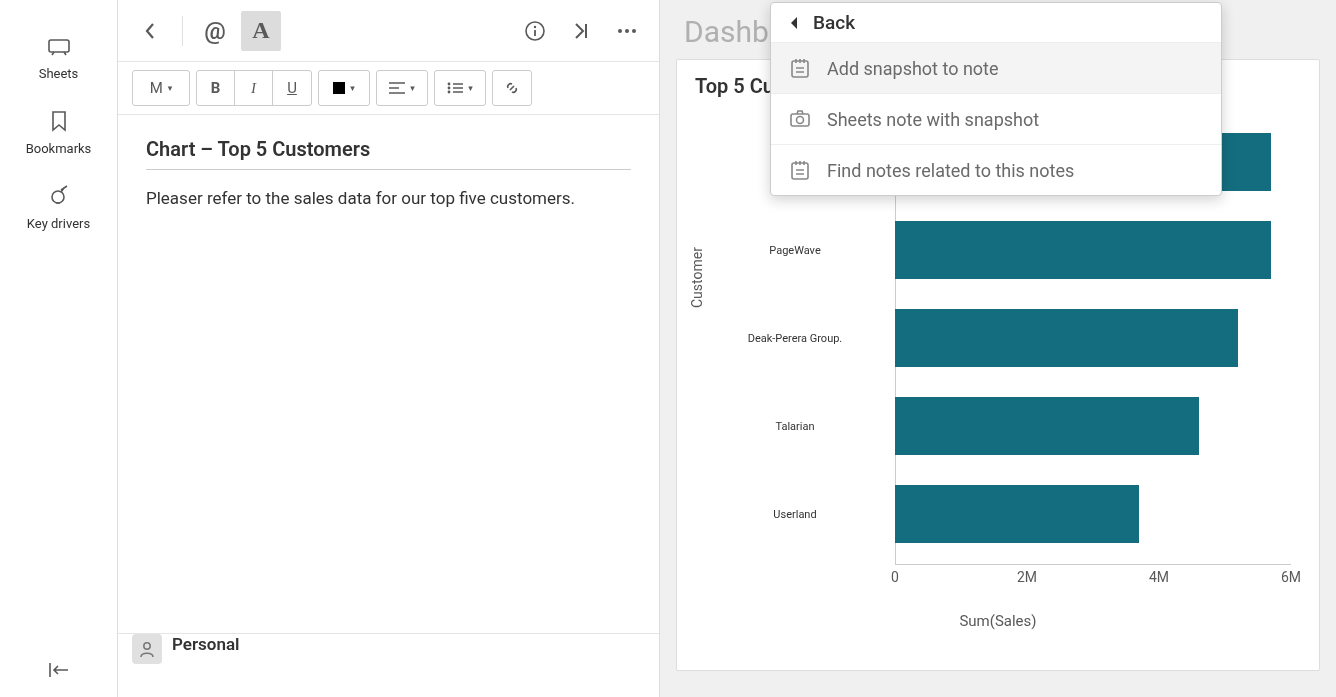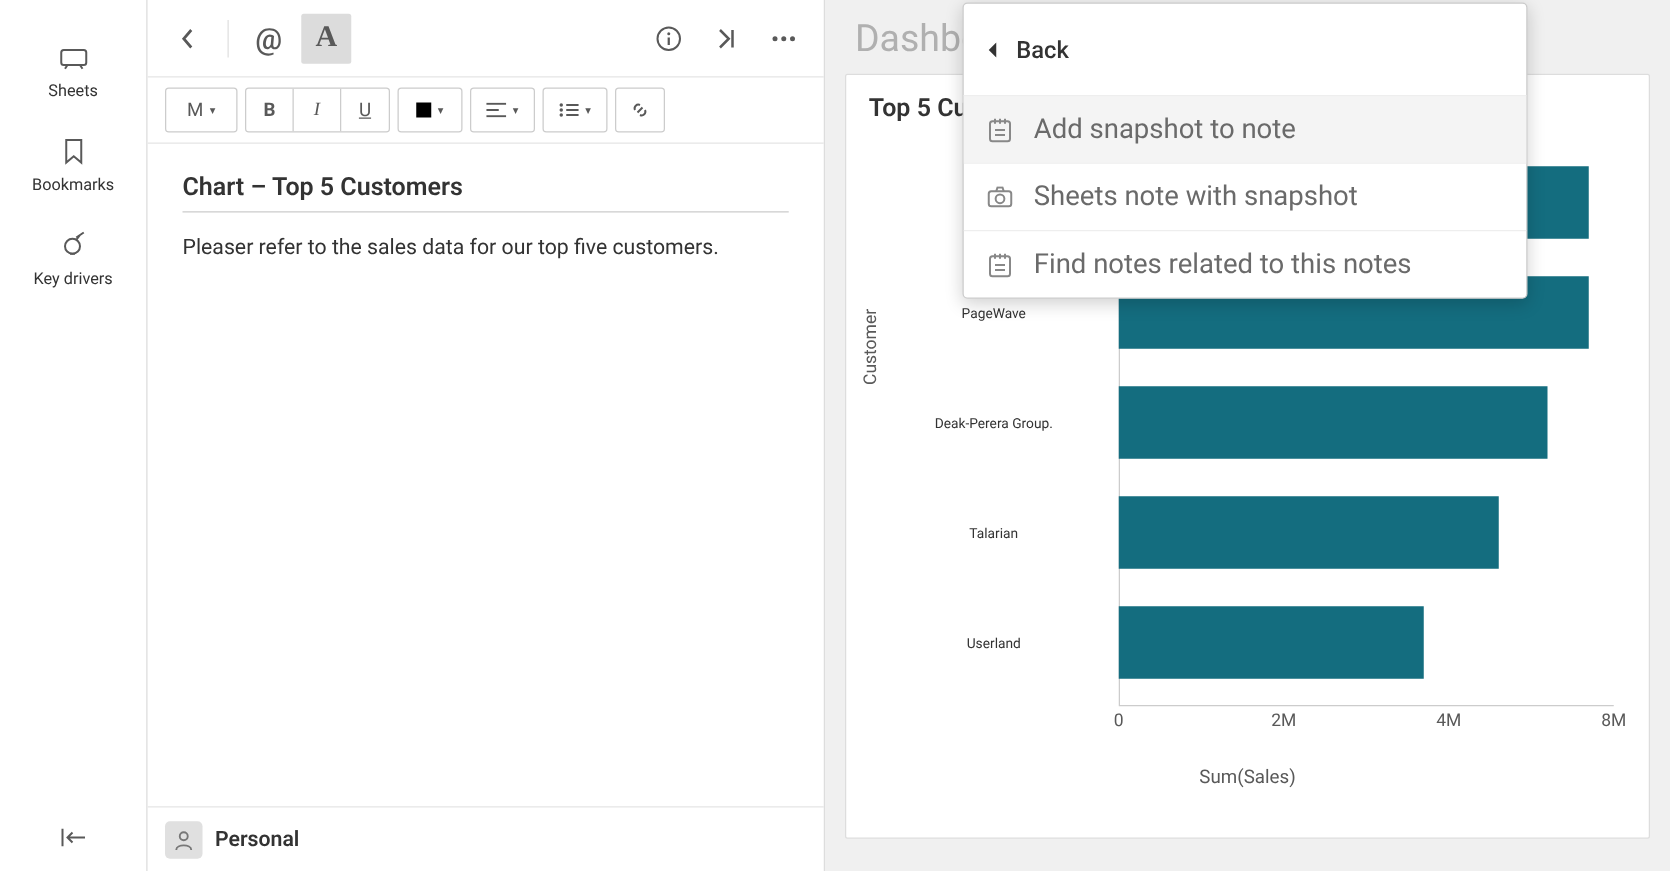--- a/index.html
+++ b/index.html
@@ -113,25 +113,25 @@
   color:#333;
   border-bottom:1px solid #ccc;
   padding-bottom:8px;
   margin-bottom:18px;
 }
 .note-text {
   font-size:17px;
   color:#333;
 }
 .note-footer {
-  height:52px;
+  height:64px;
   border-top:1px solid #e5e5e5;
   display:flex;
-  align-items:center;
-  padding:15px 14px;
+  align-items:flex-start;
+  padding:0 14px;
   gap:10px;
 }
 .avatar {
   width:30px; height:30px;
   background:#e0e0e0;
   border-radius:4px;
   display:flex; align-items:center; justify-content:center;
 }
 .footer-label { font-size:17px; font-weight:600; color:#333;}
 
@@ -238,32 +238,32 @@
   background:#fff;
   border:1px solid #ccc;
   border-radius:4px;
   box-shadow:0 4px 14px rgba(0,0,0,0.18);
   z-index:100;
 }
 .cm-header {
   display:flex;
   align-items:center;
   gap:14px;
-  padding:25px 18px;
+  padding:8px 18px;
   font-size:19px;
   color:#333;
   font-weight:500;
   cursor:pointer;
 }
 .cm-item {
   display:flex;
   align-items:center;
   gap:16px;
   padding:14px 18px;
-  font-size:22px;
+  font-size:18px;
   color:#6a6a6a;
   border-top:1px solid #eee;
   cursor:pointer;
 }
 .cm-item.highlight { background:#f4f4f4; }
 .cm-icon { width:22px; height:22px; display:flex; align-items:center; justify-content:center; color:#888;}
 svg { display:block; }
 </style>
 </head>
 <body>
@@ -424,21 +424,21 @@
             </div>
             <div class="bar-row">
               <div class="bar-label">Userland</div>
               <div class="bar" style="width: 61.6667%; background: rgb(20, 109, 127);"></div>
             </div>
           </div>
         <div class="x-axis" id="xaxis">
             <div class="x-tick" style="left: 0%;">0</div>
             <div class="x-tick" style="left: 33.3333%;">2M</div>
             <div class="x-tick" style="left: 66.6667%;">4M</div>
-            <div class="x-tick" style="left: 100%;">8M</div>
+            <div class="x-tick" style="left: 100%;">6M</div>
           </div>
         <div class="xlabel">Sum(Sales)</div>
       </div>
     </div>
   </div>
 </div>
 
 <div class="context-menu">
   <div class="cm-header">
     <span>

